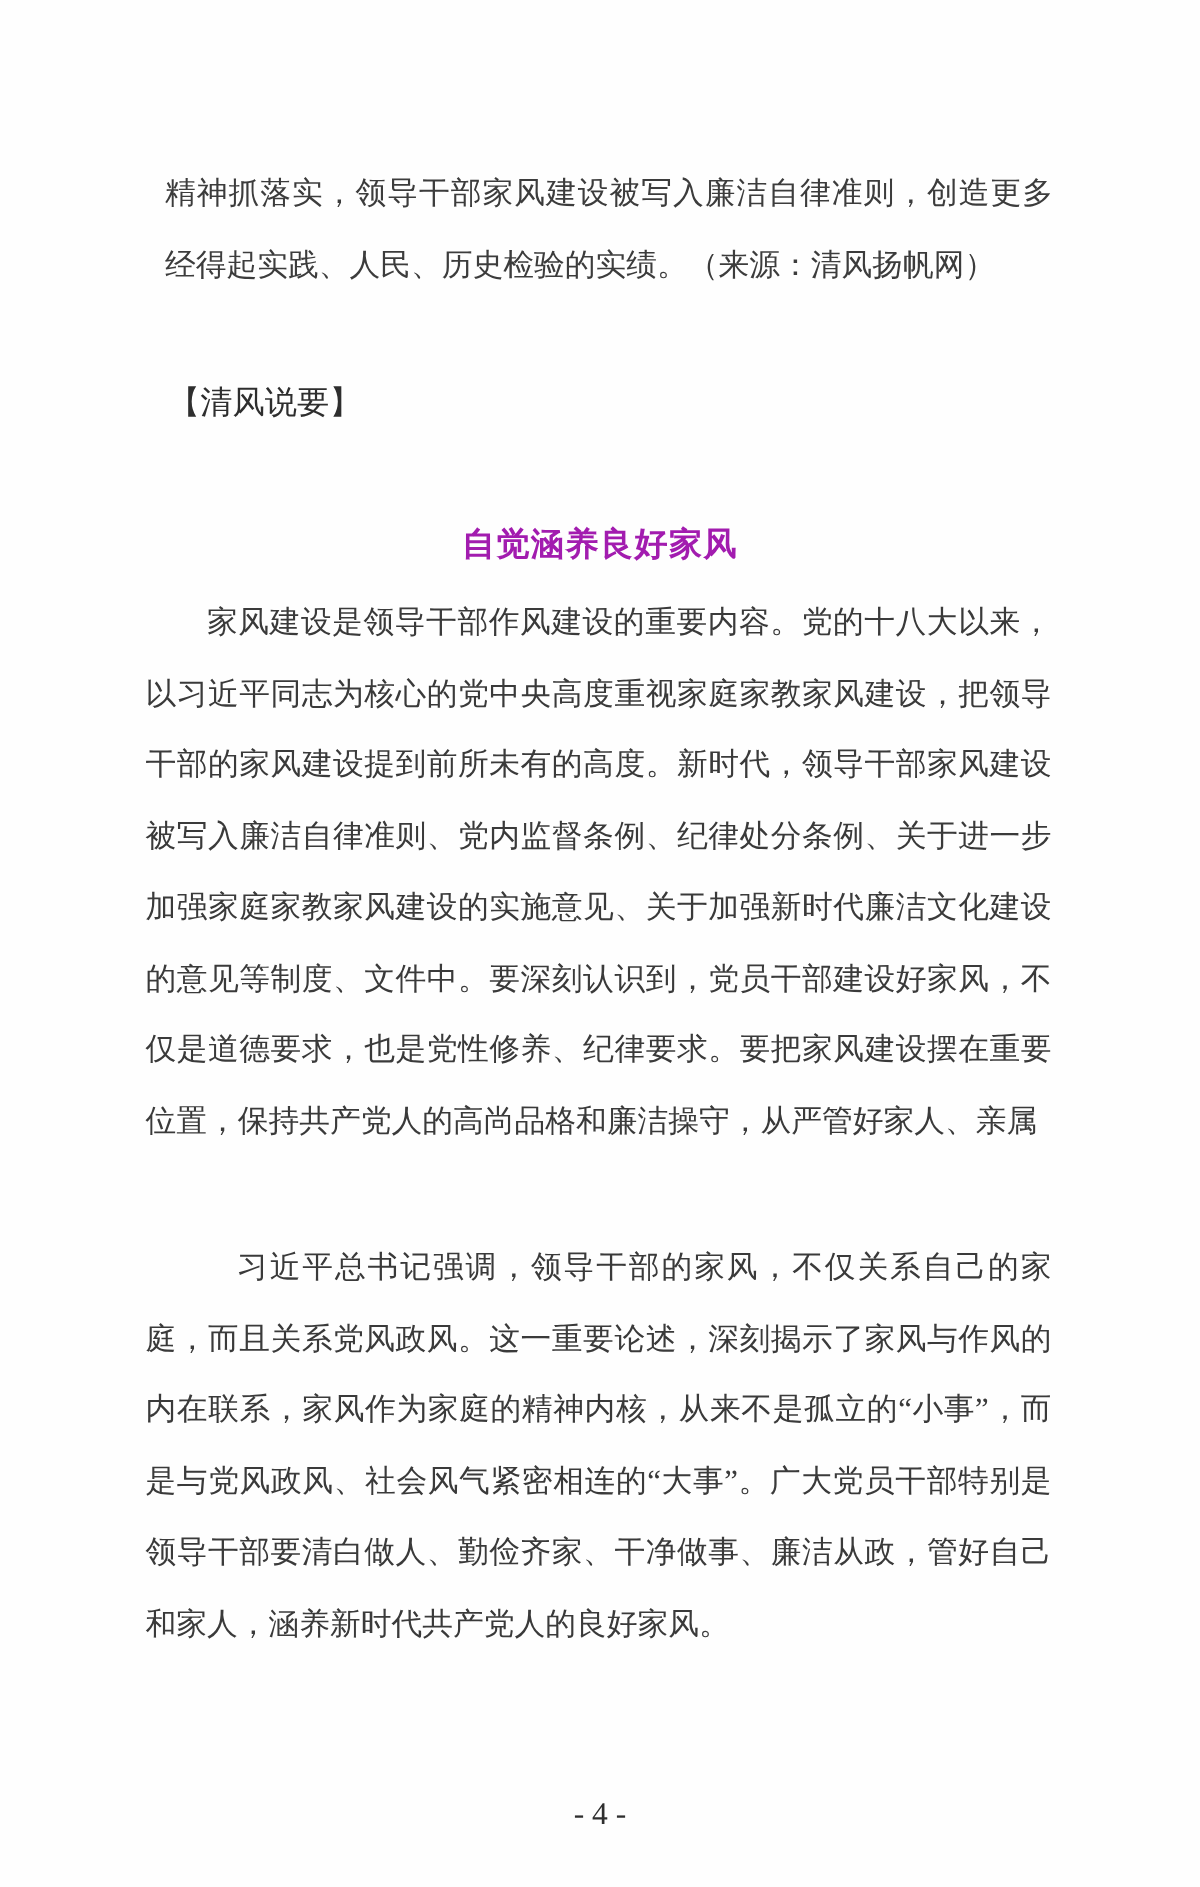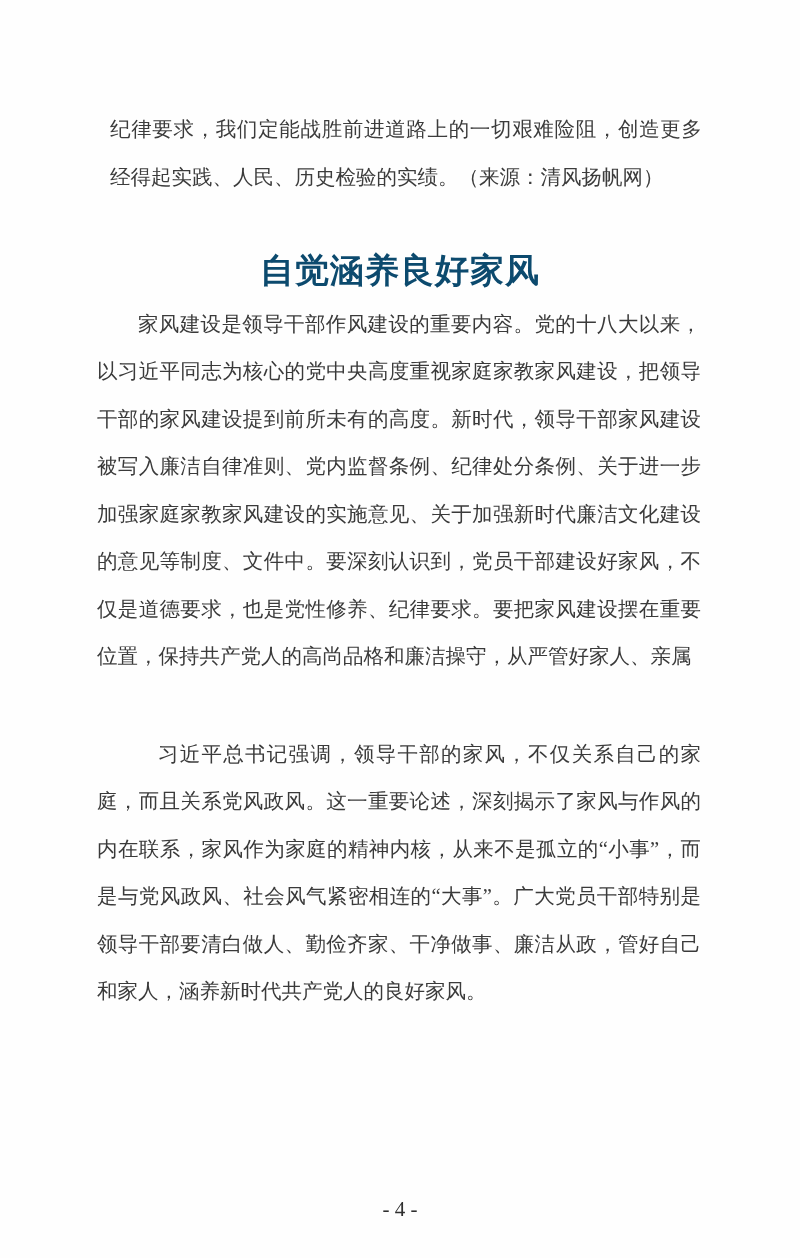--- a/index.html
+++ b/index.html
@@ -27,24 +27,24 @@
   }
   .section-label {
     margin: 44px 0 0 112px;
     font-size: 21.5px;
     line-height: 47.5px;
     color: #2e2e2e;
   }
   .article-title {
     margin: 46px 0 0 0;
     text-align: center;
-    font-size: 34px;
+    font-size: 22px;
     font-weight: bold;
     line-height: 47.5px;
-    color: #0c4a6e;
+    color: #a21caf;
     font-family: "Liberation Sans", "DejaVu Sans", sans-serif;
     letter-spacing: 1px;
   }
   .body-para {
     margin: 0 0 0 97px;
     width: 604px;
     font-size: 20.5px;
     line-height: 47.5px;
     text-align: justify;
     color: #3a3a3a;
@@ -66,22 +66,23 @@
     font-size: 21px;
     line-height: 26px;
     color: #2f2f2f;
   }
 </style>
 </head>
 <body>
 
 <div class="page">
 
-  <p class="carryover-para">纪律要求，我们定能战胜前进道路上的一切艰难险阻，创造更多经得起实践、人民、历史检验的实绩。（来源：清风扬帆网）</p>
+  <p class="carryover-para">精神抓落实，领导干部家风建设被写入廉洁自律准则，创造更多经得起实践、人民、历史检验的实绩。（来源：清风扬帆网）</p>
 
+  <p class="section-label">【清风说要】</p>
 
   <h1 class="article-title">自觉涵养良好家风</h1>
 
   <p class="body-para second">家风建设是领导干部作风建设的重要内容。党的十八大以来，以习近平同志为核心的党中央高度重视家庭家教家风建设，把领导干部的家风建设提到前所未有的高度。新时代，领导干部家风建设被写入廉洁自律准则、党内监督条例、纪律处分条例、关于进一步加强家庭家教家风建设的实施意见、关于加强新时代廉洁文化建设的意见等制度、文件中。要深刻认识到，党员干部建设好家风，不仅是道德要求，也是党性修养、纪律要求。要把家风建设摆在重要位置，保持共产党人的高尚品格和廉洁操守，从严管好家人、亲属</p>
 
   <p class="body-para first">习近平总书记强调，领导干部的家风，不仅关系自己的家庭，而且关系党风政风。这一重要论述，深刻揭示了家风与作风的内在联系，家风作为家庭的精神内核，从来不是孤立的“小事”，而是与党风政风、社会风气紧密相连的“大事”。广大党员干部特别是领导干部要清白做人、勤俭齐家、干净做事、廉洁从政，管好自己和家人，涵养新时代共产党人的良好家风。</p>
 
   <div class="page-footer">- 4 -</div>
 
 </div>

